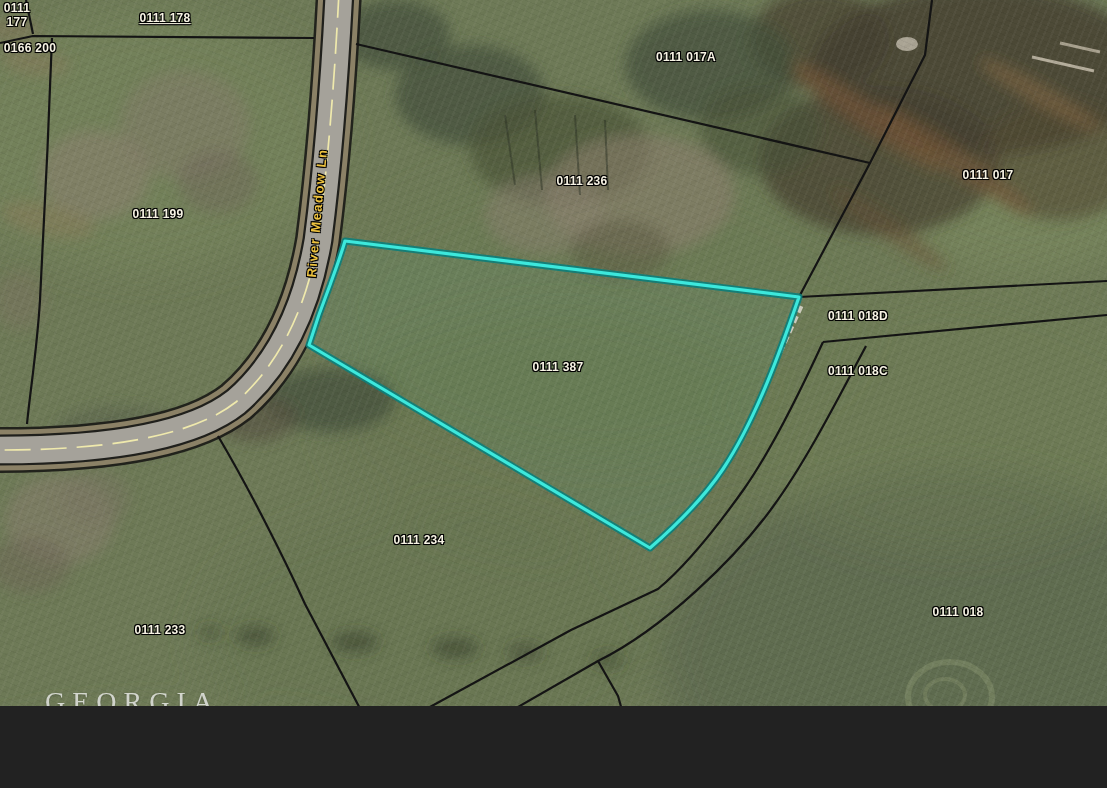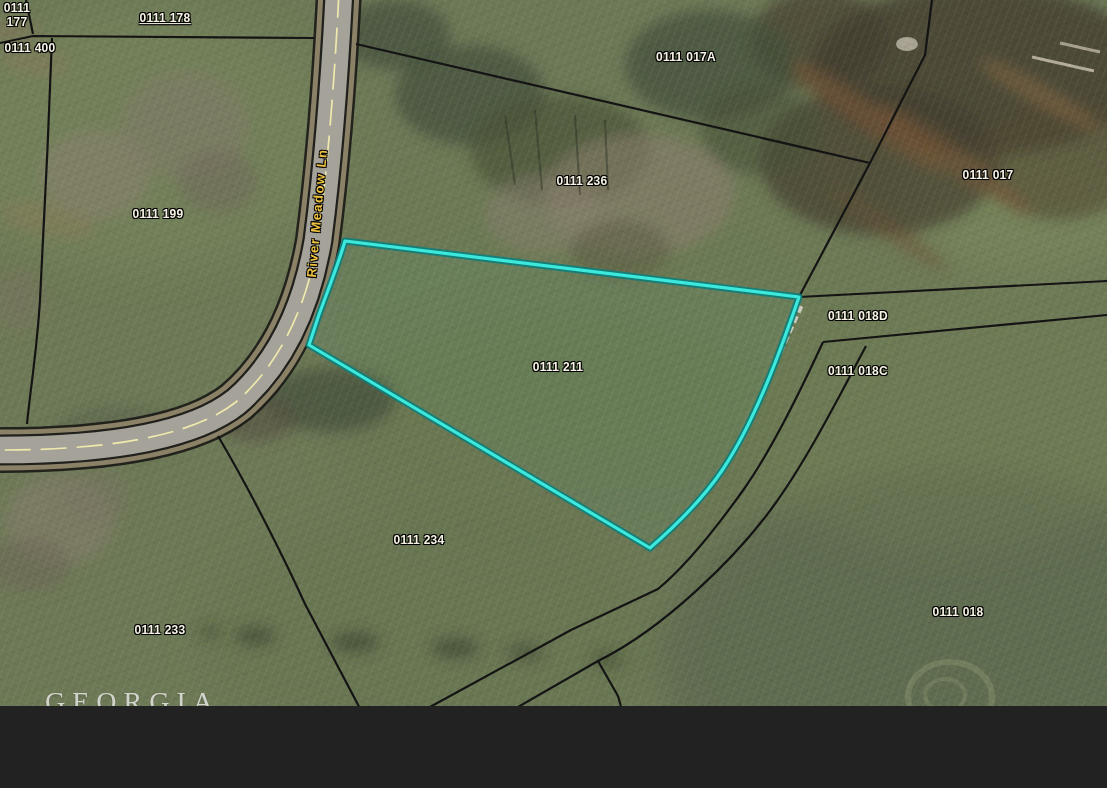--- a/index.html
+++ b/index.html
@@ -165,28 +165,28 @@
 
     <g>
       <path d="M345,241 L799,297 C783,343 757,418 723,469 C701,502 673,528 650,548 L309,345 C314,329 321,308 330,285 C335,271 341,255 345,241 Z" fill="rgba(80,230,220,0.05)" stroke="#0d7f7b" stroke-width="7" stroke-linejoin="round" opacity=".9"></path>
       <path d="M345,241 L799,297 C783,343 757,418 723,469 C701,502 673,528 650,548 L309,345 C314,329 321,308 330,285 C335,271 341,255 345,241 Z" fill="none" stroke="#3de8dc" stroke-width="3.2" stroke-linejoin="round"></path>
     </g>
   </svg>
 
   <div class="layer">
     <div class="parcel-label wrap" style="left:17px;top:16px;">0111 177</div>
     <div class="parcel-label" style="left:165px;top:19px;text-decoration:underline;">0111 178</div>
-    <div class="parcel-label" style="left:30px;top:49px;">0111 400</div>
+    <div class="parcel-label" style="left:30px;top:49px;">0166 200</div>
     <div class="parcel-label" style="left:158px;top:215px;">0111 199</div>
     <div class="parcel-label" style="left:582px;top:182px;">0111 236</div>
     <div class="parcel-label" style="left:686px;top:58px;">0111 017A</div>
     <div class="parcel-label" style="left:988px;top:176px;">0111 017</div>
     <div class="parcel-label" style="left:858px;top:317px;">0111 018D</div>
     <div class="parcel-label" style="left:858px;top:372px;">0111 018C</div>
-    <div class="parcel-label" style="left:558px;top:368px;">0111 211</div>
+    <div class="parcel-label" style="left:558px;top:368px;">0111 387</div>
     <div class="parcel-label" style="left:419px;top:541px;">0111 234</div>
     <div class="parcel-label" style="left:160px;top:615px;margin-top:16px;">0111 233</div>
     <div class="parcel-label" style="left:958px;top:613px;">0111 018</div>
     <div class="road-label">River Meadow Ln</div>
   </div>
 
   <div class="watermark">
     <svg class="wm-icon" width="66" height="60" viewBox="0 0 66 60" aria-hidden="true">
       <g fill="none" stroke="#e8a33c" stroke-width="7" opacity=".88">
         <path d="M8,58 L8,20 L36,8 L63,17"></path>

